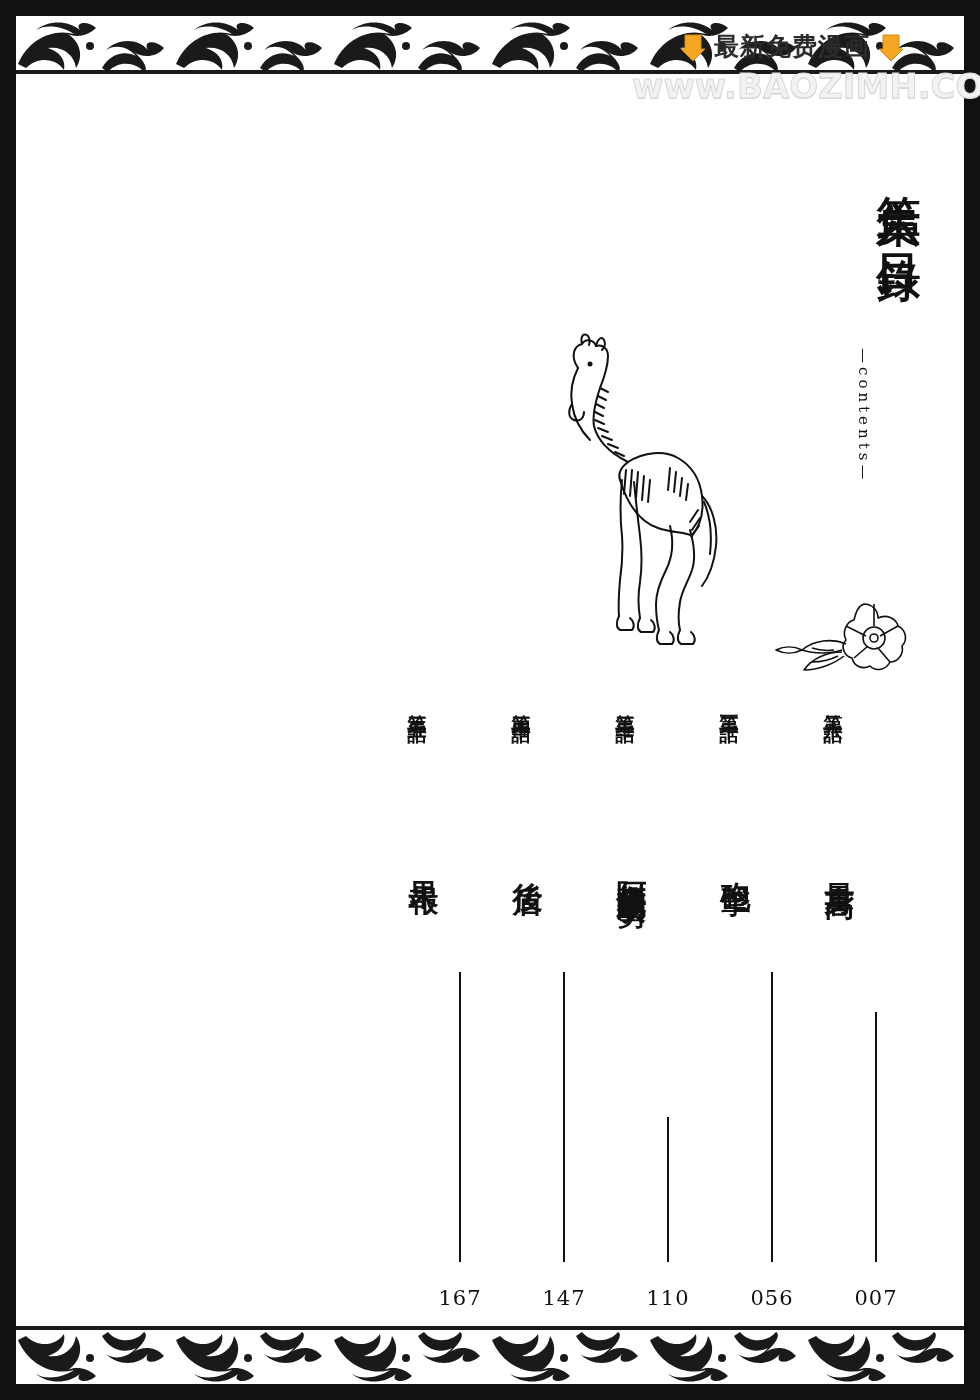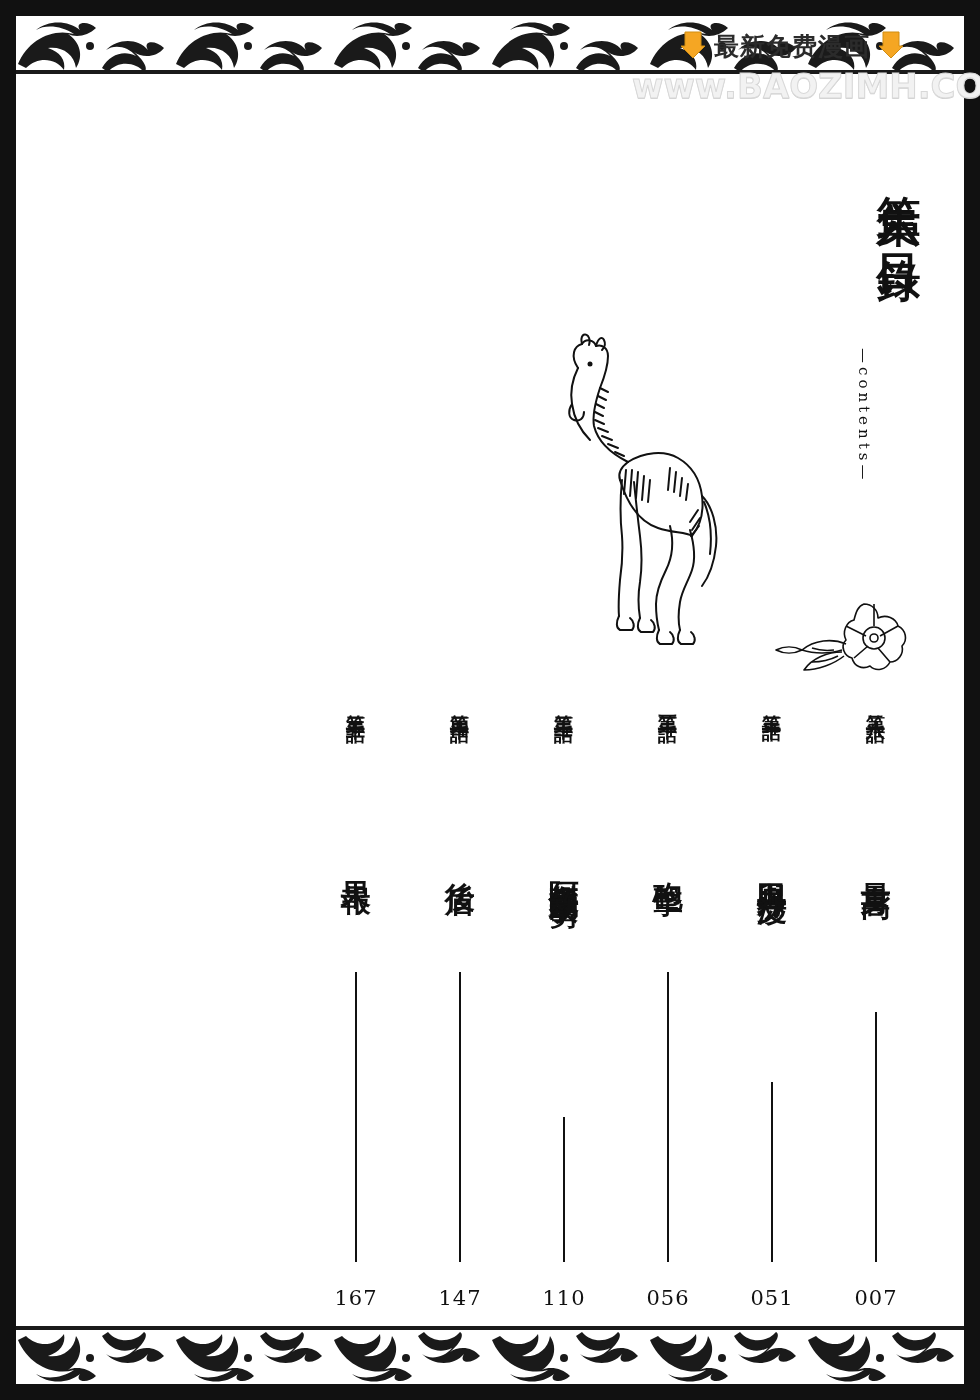--- a/index.html
+++ b/index.html
@@ -59,21 +59,21 @@
     height: 100px;
     z-index: 40;
     pointer-events: none;
   }
   .wm-row1 {
     position: absolute;
     top: 6px;
     left: 0;
     right: 0;
     display: flex;
-    align-items: flex-start;
+    align-items: flex-end;
     justify-content: center;
     gap: 8px;
   }
   .wm-text-cn {
     font-family: "DejaVu Sans", "Liberation Sans", sans-serif;
     font-size: 25px;
     font-weight: bold;
     color: #2b2b2b;
     letter-spacing: 1px;
   }
@@ -160,21 +160,21 @@
     flex-direction: row-reverse;
     justify-content: flex-start;
     gap: 0px;
     z-index: 15;
   }
   .toc-entry {
     width: 104px;
     position: relative;
     display: flex;
     flex-direction: column;
-    align-items: center;
+    align-items: flex-start;
     height: 100%;
   }
   .entry-num {
     writing-mode: vertical-rl;
     text-orientation: upright;
     font-family: "DejaVu Serif", "Liberation Serif", serif;
     font-weight: bold;
     font-size: 19px;
     letter-spacing: 2px;
     color: #111111;
@@ -349,26 +349,20 @@
   <div class="toc">
 
     <div class="toc-entry">
       <div class="entry-num">第二十八話</div>
       <div class="entry-title">量身高</div>
       <div class="entry-rule" style="height:250px"></div>
       <div class="entry-page">007</div>
     </div>
 
 
-    <div class="toc-entry">
-      <div class="entry-num">第三十話</div>
-      <div class="entry-title">與巴丹交涉</div>
-      <div class="entry-rule" style="height:180px"></div>
-      <div class="entry-page">051</div>
-    </div>
 
     <div class="toc-entry">
       <div class="entry-num">第三十一話</div>
       <div class="entry-title">砲擊</div>
       <div class="entry-rule" style="height:290px"></div>
       <div class="entry-page">056</div>
     </div>
 
 
     <div class="toc-entry">

